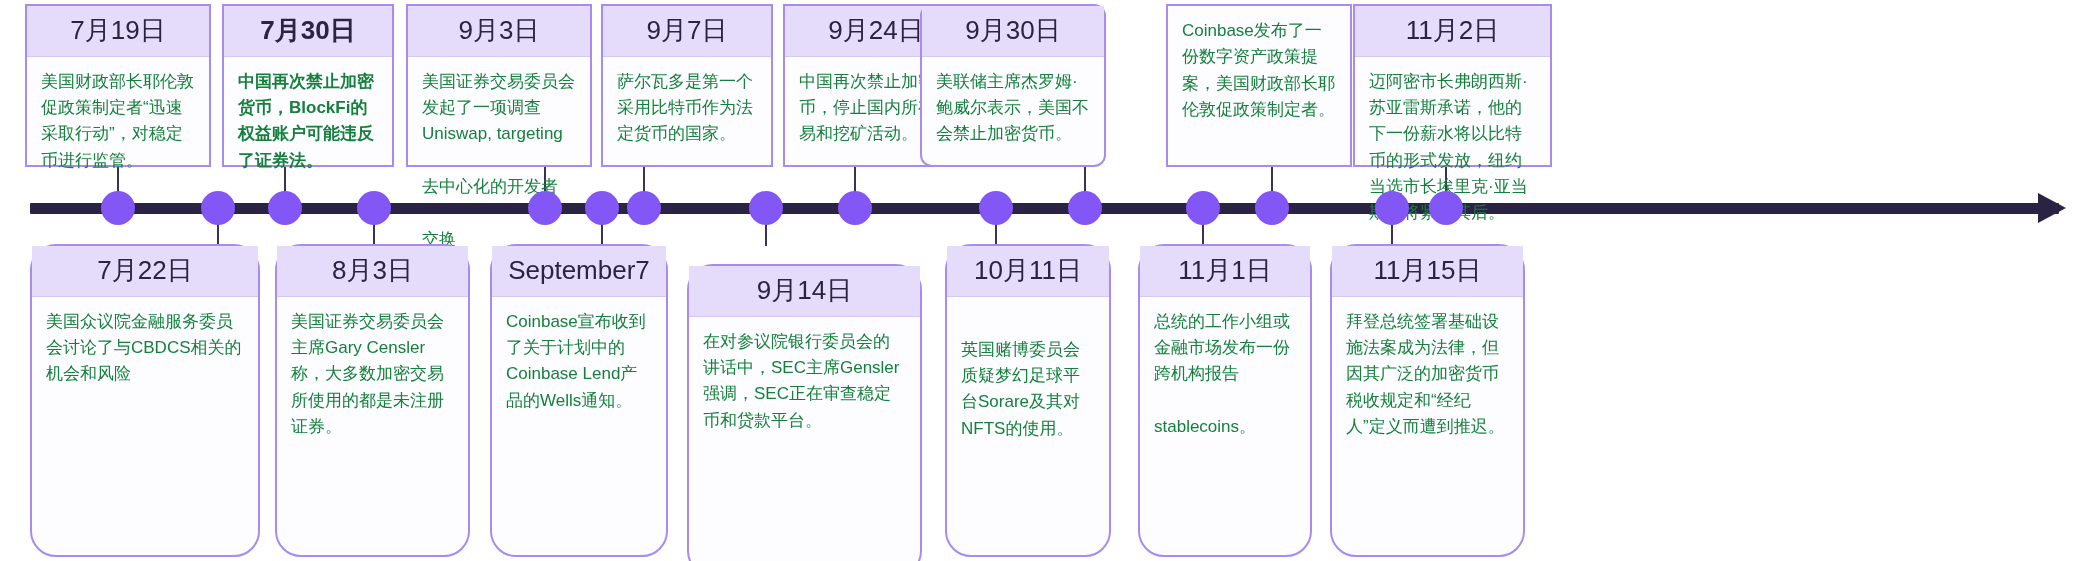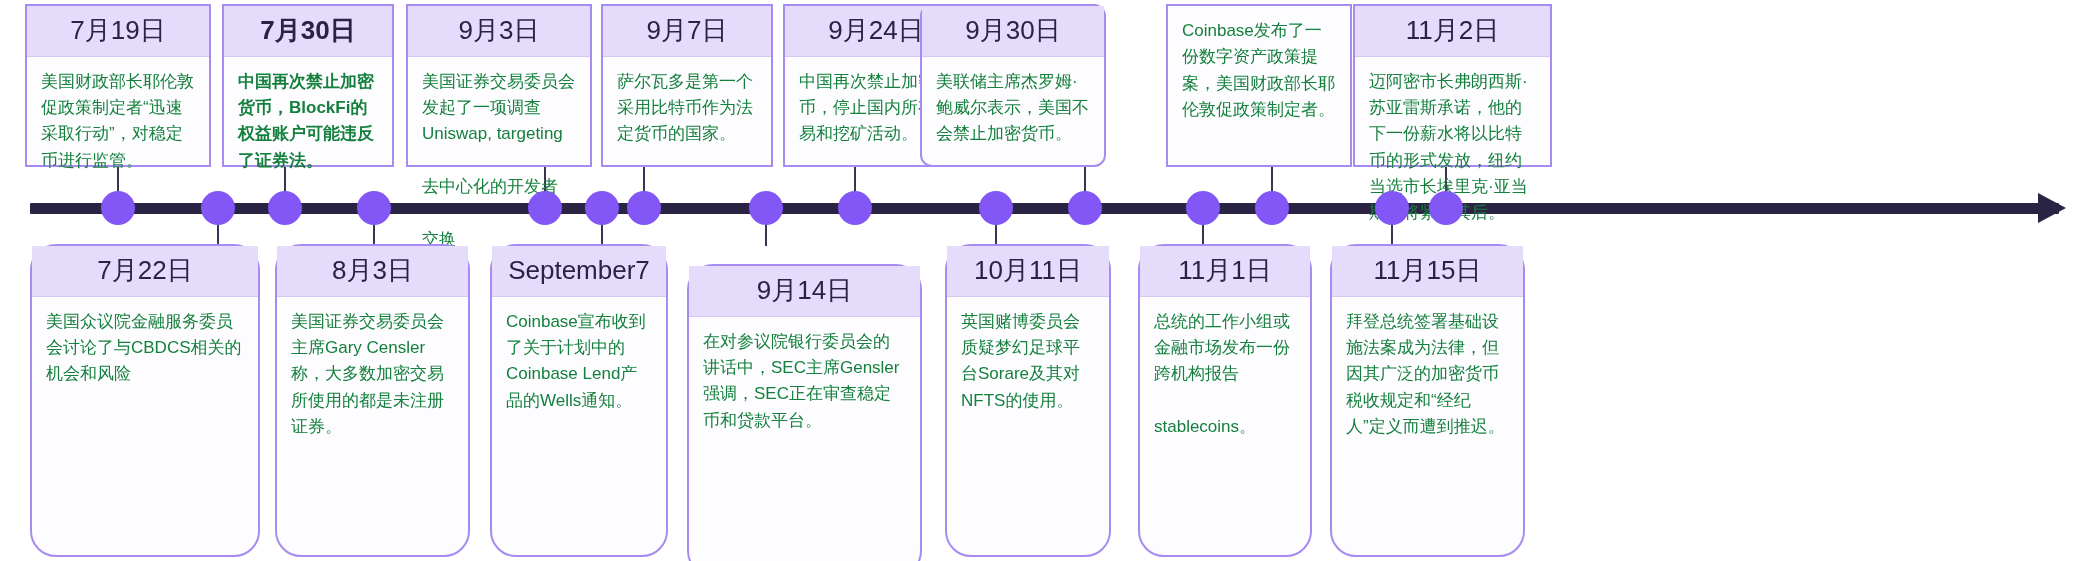--- a/index.html
+++ b/index.html
@@ -191,21 +191,21 @@
   <div class="card bottom" style="left:490px; width:178px;">
     <div class="card-header">September7</div>
     <div class="card-body">Coinbase宣布收到了关于计划中的Coinbase Lend产品的Wells通知。</div>
   </div>
 
   <div class="card bottom" style="left:687px; width:235px;margin-top:20px;">
     <div class="card-header">9月14日</div>
     <div class="card-body">在对参议院银行委员会的讲话中，SEC主席Gensler强调，SEC正在审查稳定币和贷款平台。</div>
   </div>
 
-  <div class="card bottom" style="left:945px; width:166px;">
+  <div class="card bottom" style="left:945px; width:166px;gap:28px;">
     <div class="card-header">10月11日</div>
     <div class="card-body">英国赌博委员会质疑梦幻足球平台Sorare及其对NFTS的使用。</div>
   </div>
 
   <div class="card bottom" style="left:1138px; width:174px;">
     <div class="card-header">11月1日</div>
     <div class="card-body">总统的工作小组或金融市场发布一份跨机构报告
 
     stablecoins。</div>
   </div>

